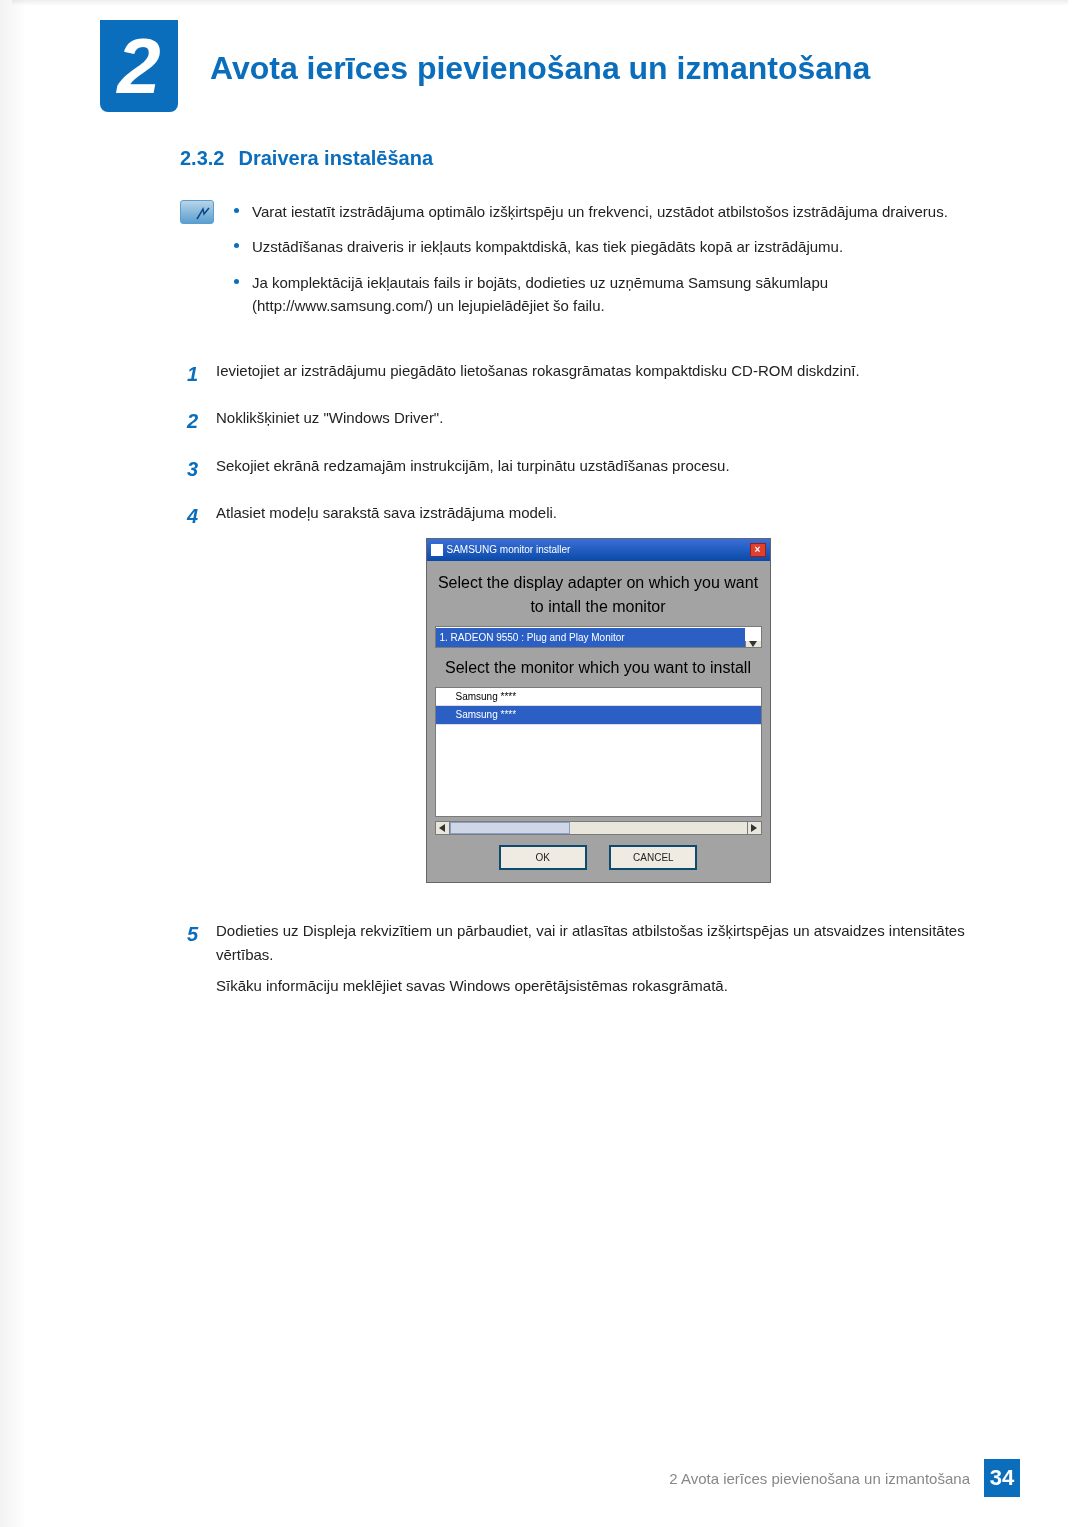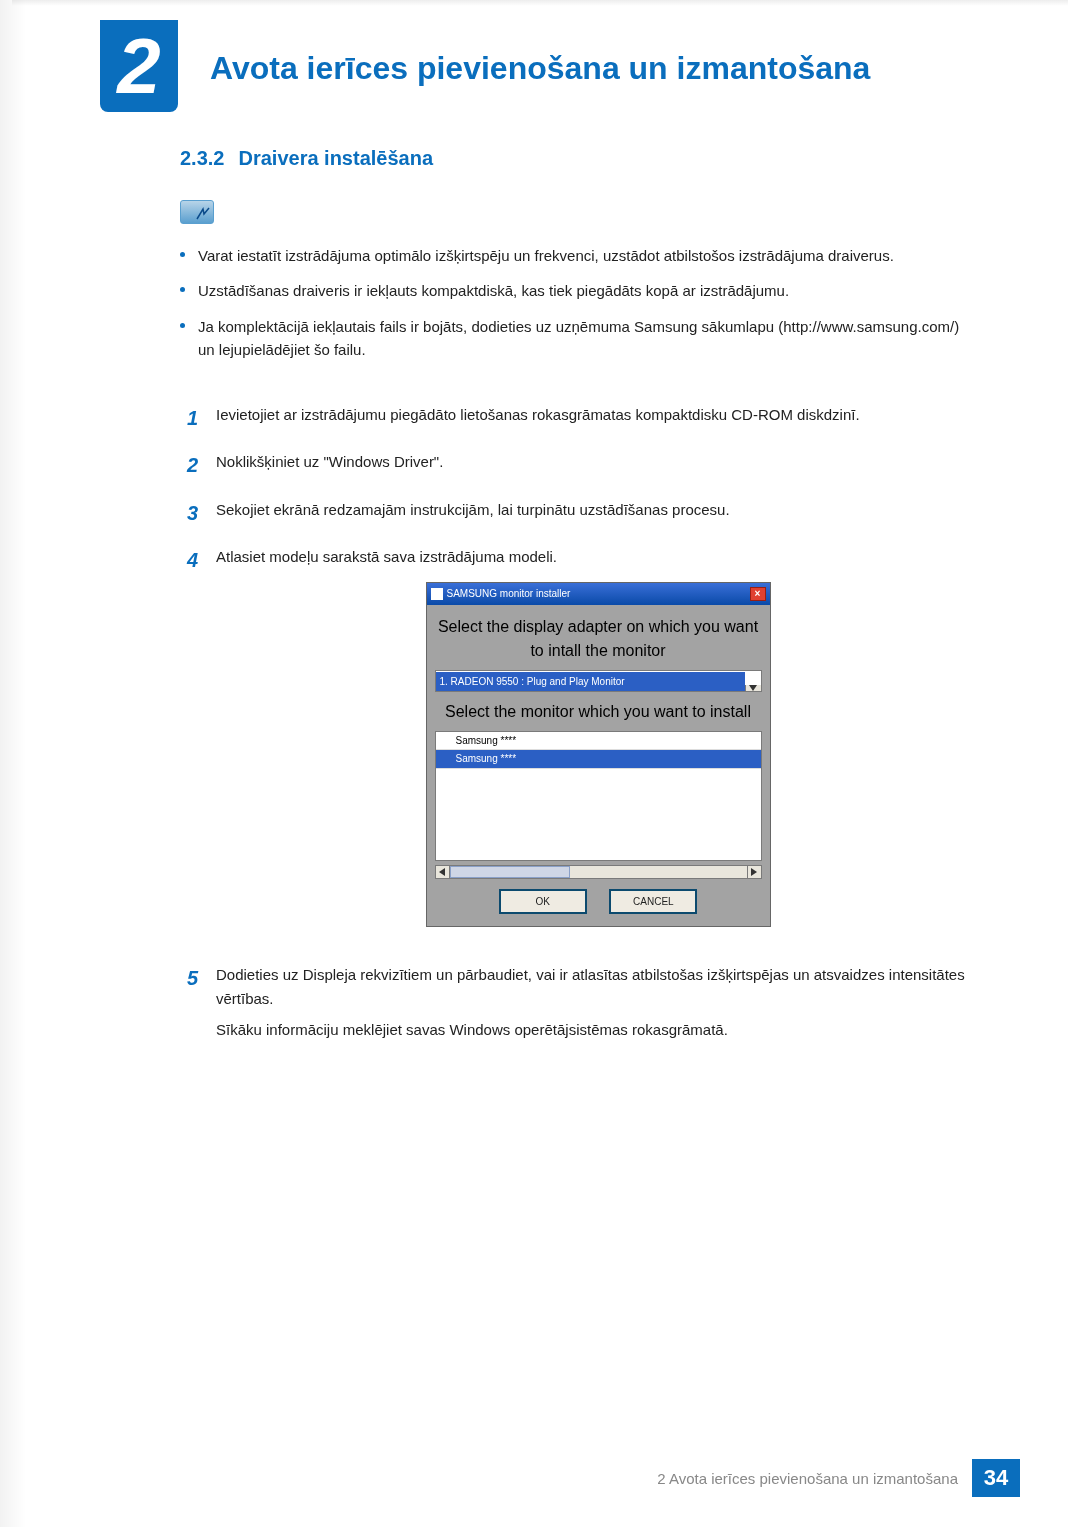--- a/index.html
+++ b/index.html
@@ -20,21 +20,21 @@
   padding-left:110px; padding-top:20px;
   color:#0a6ebd; font-size:32px; font-weight:bold;
 }
 
 
 .content { padding:0 100px 0 180px; }
 
 .section-heading { color:#0a6ebd; font-size:20px; font-weight:bold; margin-bottom:30px; }
 .section-num { margin-right:14px; }
 
-.note-block { display:flex; align-items:flex-start; gap:20px; margin-bottom:30px;flex-direction:column; }
+.note-block { display:flex; align-items:flex-start; gap:20px; margin-bottom:30px; }
 .note-icon {
   width:34px; height:24px; flex:none;
   background:linear-gradient(180deg,#b8d4e8 0%, #5a9fcf 100%);
   border:1px solid #5a9fcf; border-radius:3px;
   position:relative;
 }
 .note-icon svg { position:absolute; right:2px; bottom:1px; }
 
 .note-list { list-style:none; font-size:15px; line-height:1.55; color:#222; }
 .note-list li { position:relative; padding-left:18px; margin-bottom:12px; }
@@ -71,21 +71,21 @@
 .shot-scroll-track { flex:1; position:relative; }
 .shot-scroll-thumb { position:absolute; left:0; top:0; bottom:0; width:120px; background:#cfd6e6; border:1px solid #8aa0c8; }
 .shot-scroll-btn { width:14px; background:#e9e6dc; border-left:1px solid #7a7a7a; display:flex; align-items:center; justify-content:center; }
 .shot-scroll-btn:first-child { border-left:none; border-right:1px solid #7a7a7a;}
 .shot-buttons { text-align:center; padding:10px 0 4px 0; }
 .shot-btn { display:inline-block; width:88px; padding:3px 0; margin:0 10px; background:#efebe2; border:2px solid #0c4a6e; font-size:10px; }
 
 
 .footer { position:absolute; bottom:30px; right:60px; display:flex; align-items:center; }
 .footer-text { color:#888; font-size:15px; margin-right:14px; }
-.page-num { background:#0a6ebd; color:#fff; font-weight:bold; font-size:22px; width:48px; height:38px; display:flex; align-items:center; justify-content:center; }
+.page-num { background:#0a6ebd; color:#fff; font-weight:bold; font-size:22px; width:36px; height:38px; display:flex; align-items:center; justify-content:center; }
 
 
 .sidestripe { position:absolute; left:0; top:0; bottom:0; width:26px; background:linear-gradient(90deg, rgba(0,0,0,0.05), rgba(0,0,0,0)); }
 .shadow-top { position:absolute; left:12px; right:12px; top:0; height:6px; background:linear-gradient(180deg, rgba(0,0,0,0.07), rgba(0,0,0,0)); }
 </style>
 </head>
 <body>
 
 <div class="page">
   <div class="sidestripe"></div>

